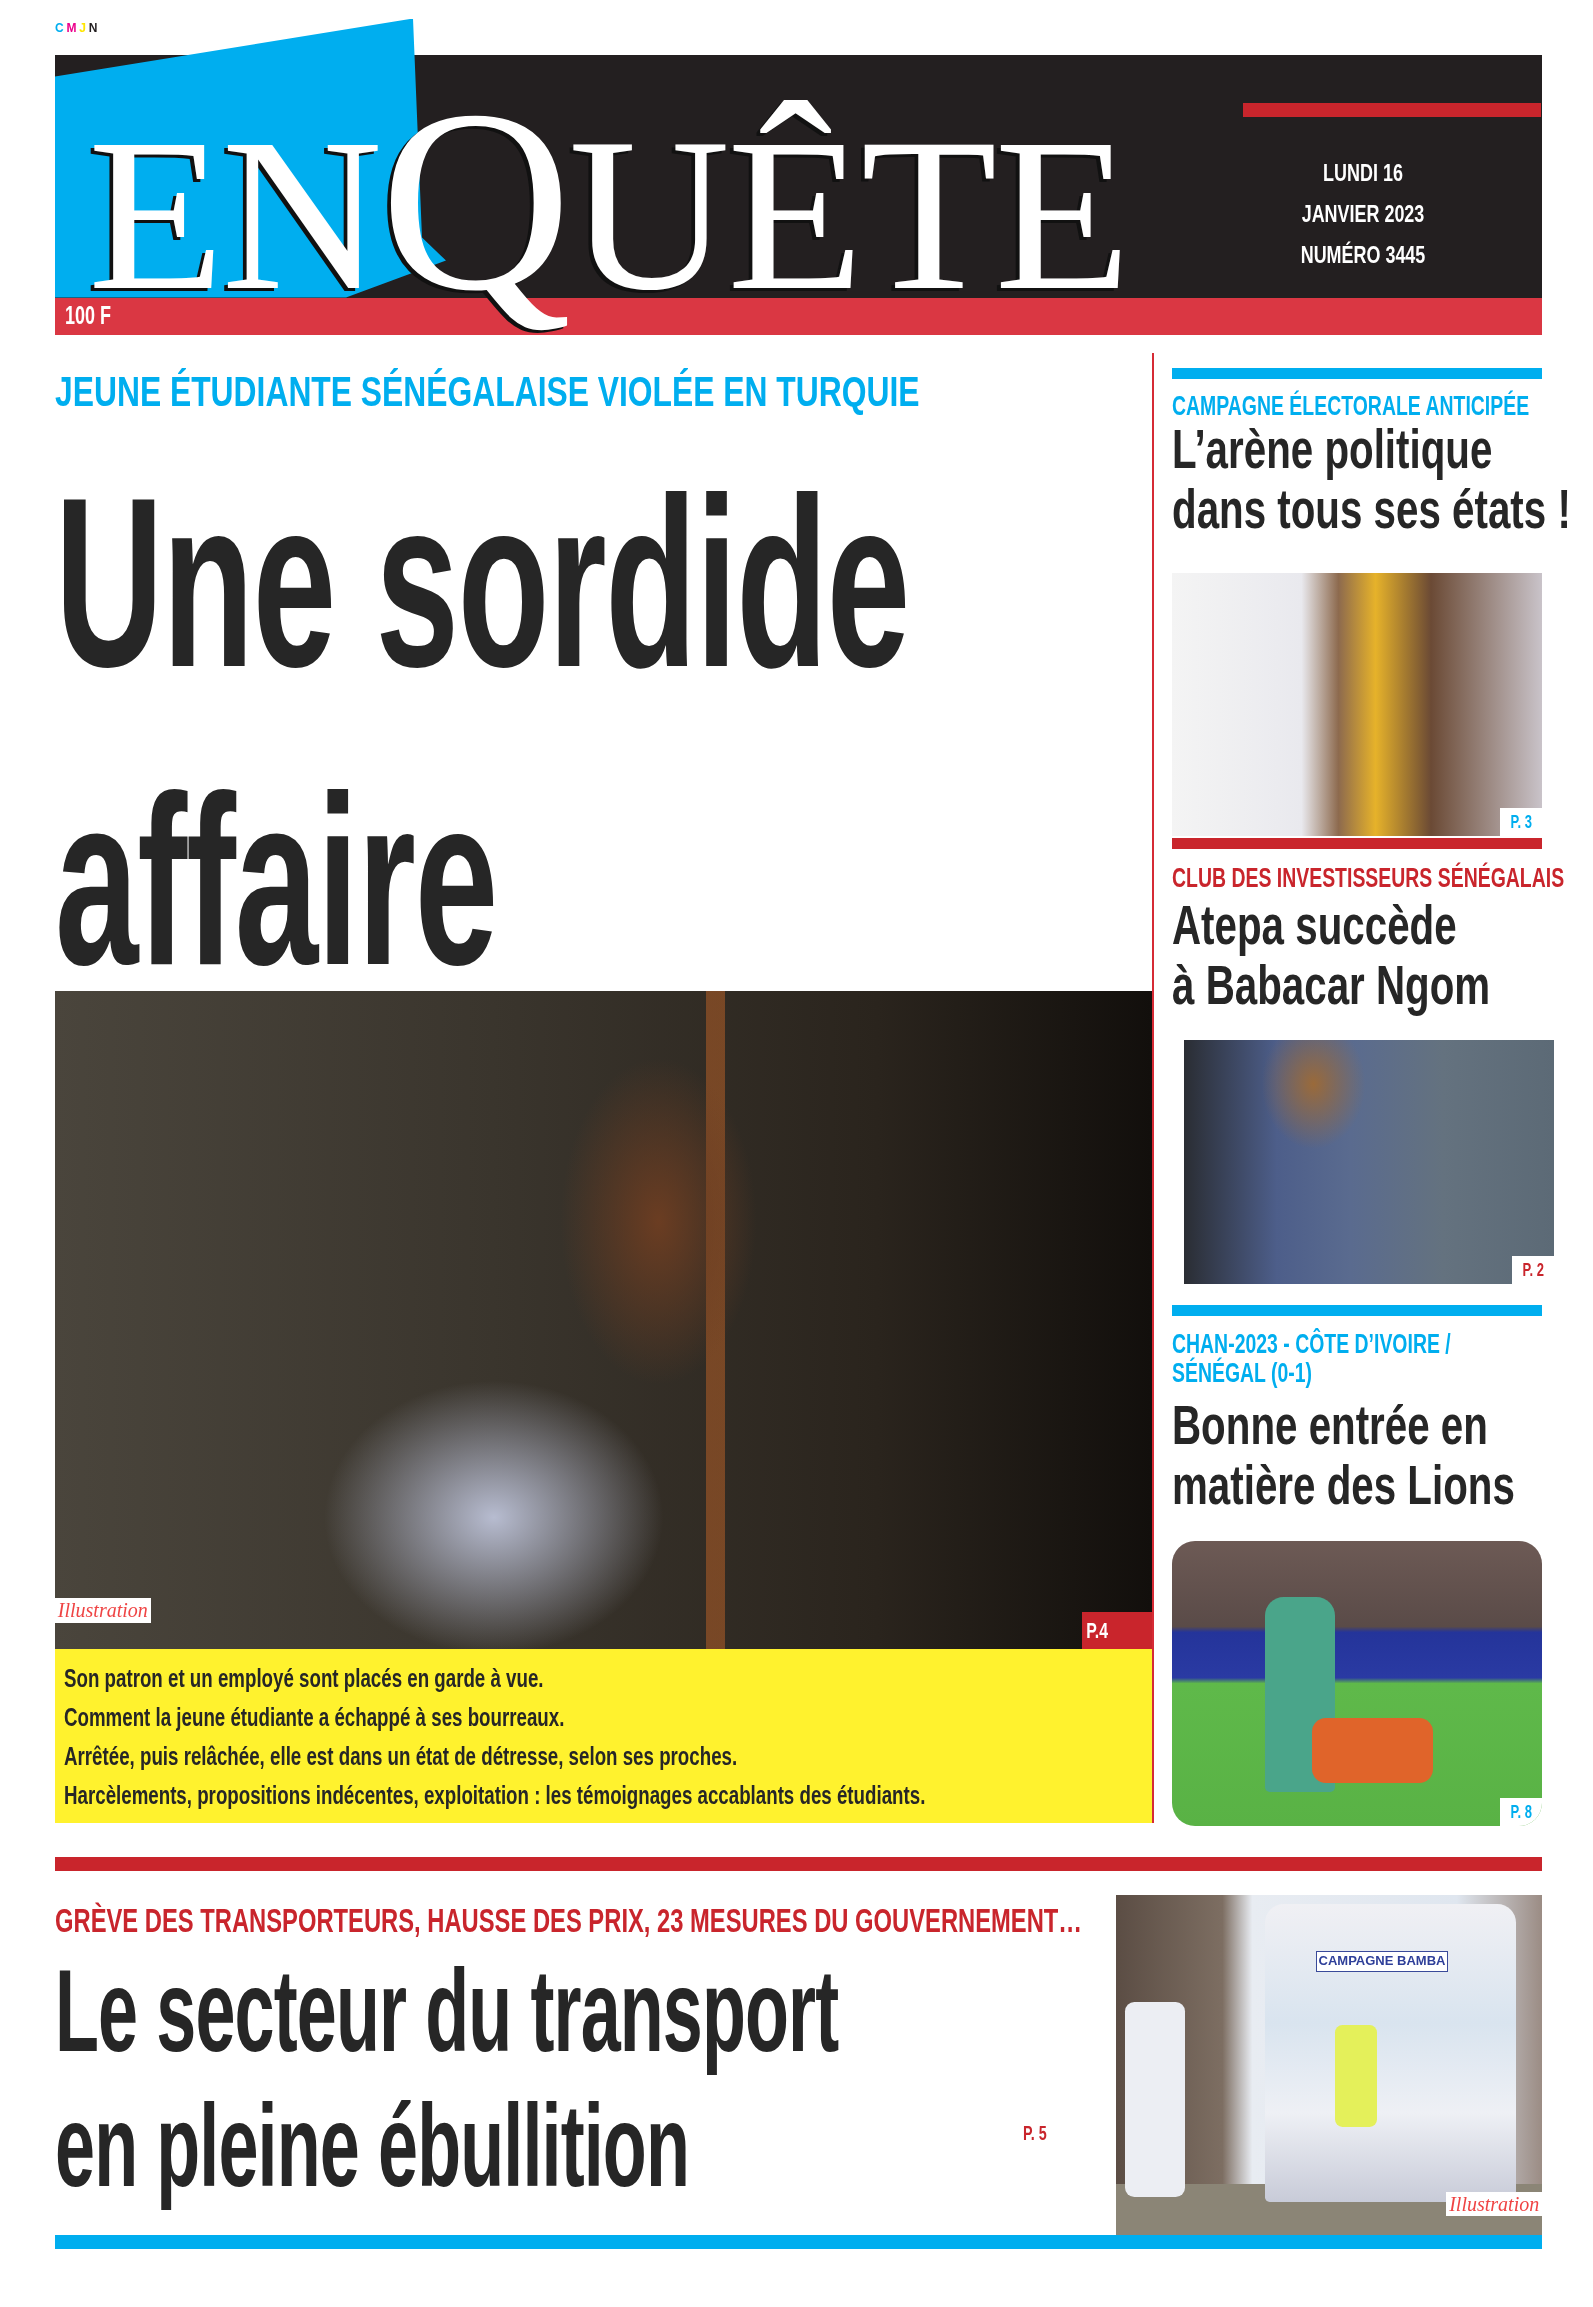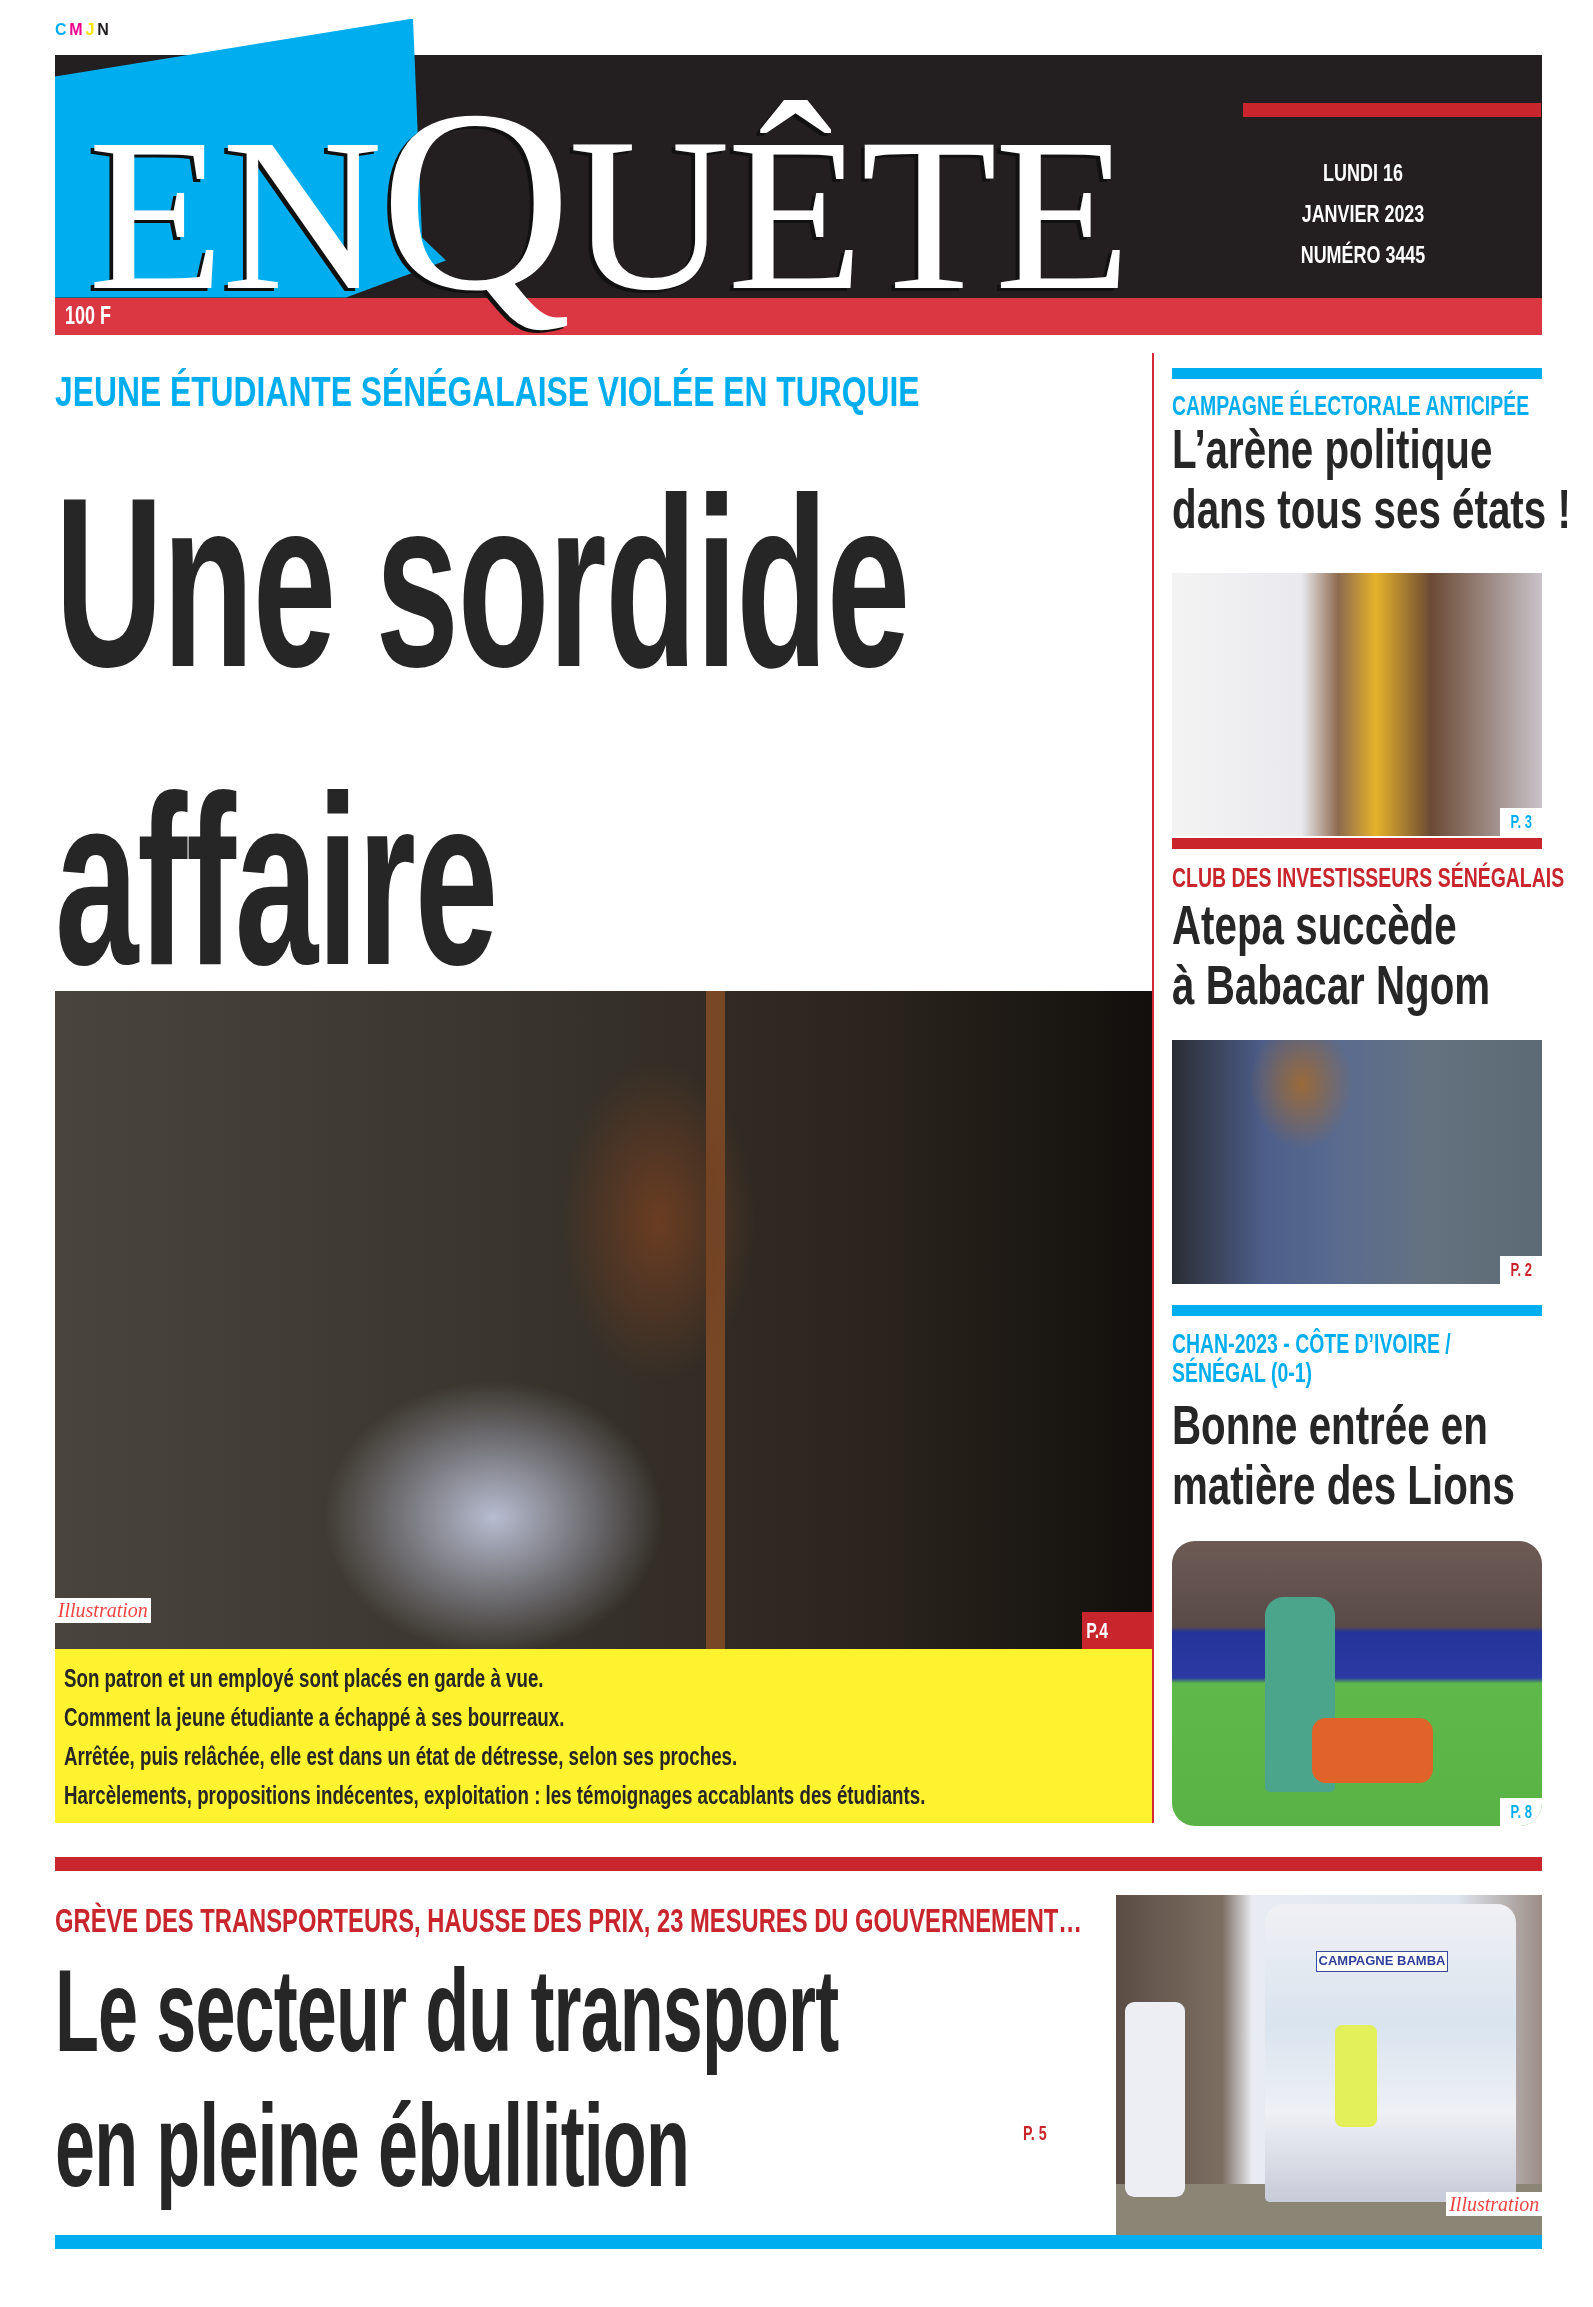--- a/index.html
+++ b/index.html
@@ -1,20 +1,20 @@
 <!DOCTYPE html>
 <html style="font-size:7.4px"><head>
 <meta charset="utf-8">
 <style>
   html,body{margin:0;padding:0;background:#fff;}
   body{width:1593px;height:2307px;position:relative;overflow:hidden;font-family:"Liberation Sans","DejaVu Sans",sans-serif;color:#262626;}
   .abs{position:absolute;}
   .cond{font-family:"Liberation Sans Narrow","Liberation Sans",sans-serif;font-weight:700;transform-origin:left top;white-space:nowrap;}
   
-  #cmjn{left:55px;top:21.4px;font-size:16px;font-weight:700;letter-spacing:2.8px;}
+  #cmjn{left:55px;top:21.4px;font-size:12px;font-weight:700;letter-spacing:2.8px;}
   #cmjn span:nth-child(1){color:#00aeef;} #cmjn span:nth-child(2){color:#ec008c;}
   #cmjn span:nth-child(3){color:#ffe600;} #cmjn span:nth-child(4){color:#231f20;}
   
   #mast-black{left:55px;top:55px;width:1487px;height:243px;background:#231f20;}
   #mast-blue{left:55px;top:18.6px;width:409px;height:298px;background:#00aeef;
      clip-path:polygon(0 58px, 358px 0, 367px 219px, 391px 242px, 291px 279px, 0 279px);}
   #mast-red{left:55px;top:298px;width:1487px;height:37px;background:#da3743;}
   #mast-redbar{left:1243px;top:103px;width:298px;height:14px;background:#c9252c;}
   #logo{left:88px;top:70px;font-family:"Liberation Serif","DejaVu Serif",serif;color:#fff;font-size:219px;line-height:1;
         text-shadow:-3.7px 2.8px 0 #111;letter-spacing:-2.8px;transform:scaleX(1.02);transform-origin:left top;}
@@ -109,21 +109,21 @@
 <div class="abs side sphoto" style="top:556px;height:263px;background:linear-gradient(90deg,#f4f4f4 0%,#e9e9ee 35%,#8d6a4e 45%,#e6b22a 55%,#6b4a35 70%,#c9c3c9 100%);margin-top:17px;">
   <div class="abs spage cond" style="right:0;bottom:0;color:#00aeef;"><span>P. 3</span></div>
 </div>
 
 <div class="abs side sbar" style="top:838px;background:#c9252c;"></div>
 <div class="abs side cond skicker" style="top:863px;color:#c9252c;">CLUB DES INVESTISSEURS SÉNÉGALAIS</div>
 <div class="abs side cond shead" style="top:895px;">
   <div>Atepa succède</div>
   <div>à Babacar Ngom</div>
 </div>
-<div class="abs side sphoto" style="top:1040px;height:244px;background:radial-gradient(ellipse 74px 93px at 35% 18%, #9a6a3a 0%, rgba(154,106,58,0) 70%),linear-gradient(90deg,#2a2d33 0%,#4d5e8a 25%,#5a6b8f 45%,#64727f 70%,#5c6a76 100%);">
+<div class="abs side sphoto" style="top:1040px;height:244px;background:radial-gradient(ellipse 74px 93px at 35% 18%, #9a6a3a 0%, rgba(154,106,58,0) 70%),linear-gradient(90deg,#2a2d33 0%,#4d5e8a 25%,#5a6b8f 45%,#64727f 70%,#5c6a76 100%);margin-left:12px;">
   <div class="abs spage cond" style="right:0;bottom:0;color:#c9252c;"><span>P. 2</span></div>
 </div>
 
 <div class="abs side sbar" style="top:1305px;background:#00aeef;"></div>
 <div class="abs side cond skicker" style="top:1330px;color:#00aeef;line-height:29px;">
   <div>CHAN-2023 - CÔTE D’IVOIRE /</div>
   <div>SÉNÉGAL (0-1)</div>
 </div>
 <div class="abs side cond shead" style="top:1395px;">
   <div>Bonne entrée en</div>

